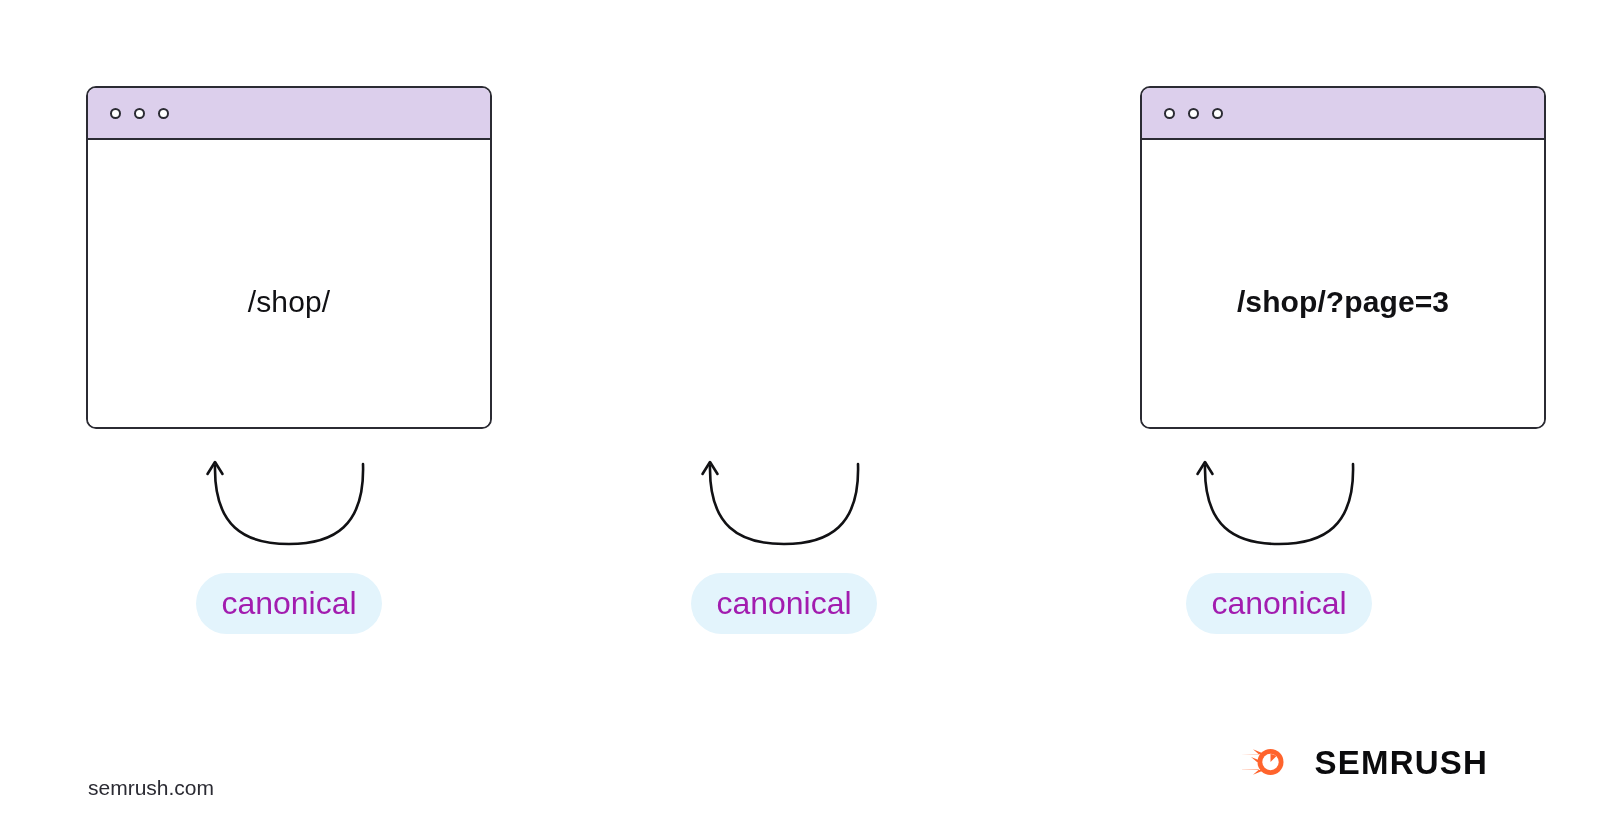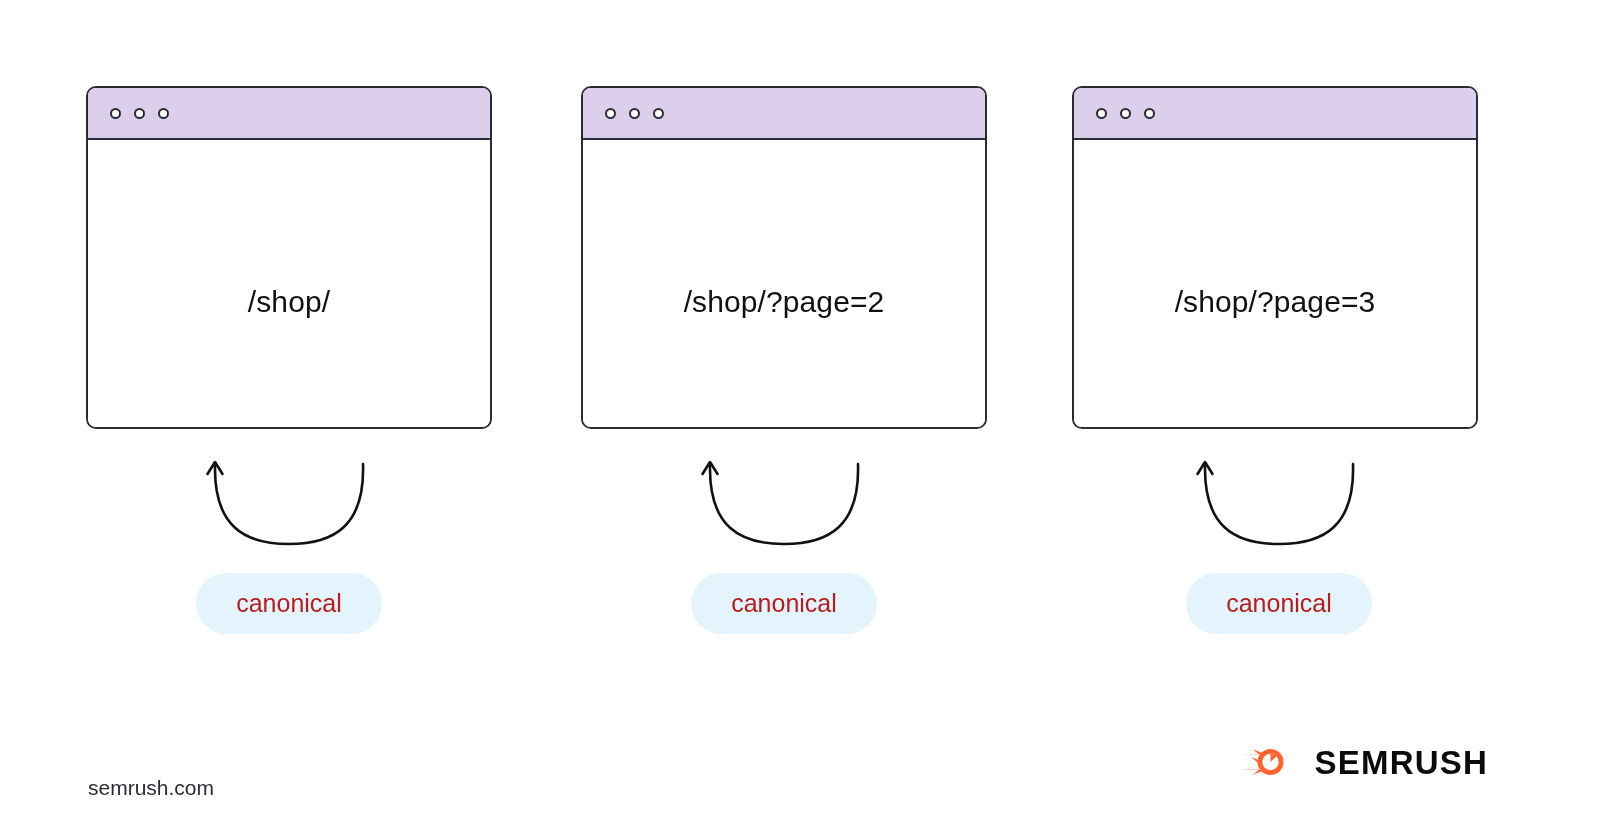--- a/index.html
+++ b/index.html
@@ -27,21 +27,21 @@
     width: 406px;
     height: 343px;
     box-sizing: border-box;
     border: 2.5px solid #2b2b33;
     border-radius: 10px;
     background: #ffffff;
     overflow: hidden;
   }
   .browser-window.win-1 { left: 86px; }
   .browser-window.win-2 { left: 581px; }
-  .browser-window.win-3 { left: 1072px; }
+  .browser-window.win-3 { left: 1140px; font-weight: bold; }
 
   .titlebar {
     height: 52px;
     background: #dccfec;
     border-bottom: 2.5px solid #2b2b33;
     display: flex;
     align-items: center;
     padding-left: 22px;
     box-sizing: border-box;
   }
@@ -91,22 +91,22 @@
     background: #e3f4fc;
     display: flex;
     align-items: center;
     justify-content: center;
     box-sizing: border-box;
   }
   .pill.pill-1 { left: 196px; width: 186px; }
   .pill.pill-2 { left: 691px; width: 186px; }
   .pill.pill-3 { left: 1186px; width: 186px; }
   .pill-label {
-    font-size: 25px;
-    color: #b91c1c;
+    font-size: 32px;
+    color: #a21caf;
     white-space: nowrap;
   }
 
   
   .footer-url {
     position: absolute;
     left: 88px;
     top: 776px;
     font-size: 21px;
     color: #2b2b33;
@@ -148,30 +148,20 @@
     <svg viewBox="0 0 190 105" xmlns="http://www.w3.org/2000/svg" aria-hidden="true">
       <path d="M 169 12 C 171 74, 140 92, 95 92 C 50 92, 20 74, 21 14" fill="none" stroke="#111114" stroke-width="2.6" stroke-linecap="round"></path>
       <path d="M 13.5 22 L 21 10 L 28.5 22" fill="none" stroke="#111114" stroke-width="2.6" stroke-linecap="round" stroke-linejoin="round"></path>
     </svg>
   </div>
 
   <div class="pill pill-1">
     <span class="pill-label">canonical</span>
   </div>
 
-  <div class="browser-window win-2">
-    <div class="titlebar">
-      <span class="dot"></span>
-      <span class="dot"></span>
-      <span class="dot"></span>
-    </div>
-    <div class="window-body">
-      <span class="url-text">/shop/?page=2</span>
-    </div>
-  </div>
 
   <div class="arrow-wrap arw-2">
     <svg viewBox="0 0 190 105" xmlns="http://www.w3.org/2000/svg" aria-hidden="true">
       <path d="M 169 12 C 171 74, 140 92, 95 92 C 50 92, 20 74, 21 14" fill="none" stroke="#111114" stroke-width="2.6" stroke-linecap="round"></path>
       <path d="M 13.5 22 L 21 10 L 28.5 22" fill="none" stroke="#111114" stroke-width="2.6" stroke-linecap="round" stroke-linejoin="round"></path>
     </svg>
   </div>
 
   <div class="pill pill-2">
     <span class="pill-label">canonical</span>

